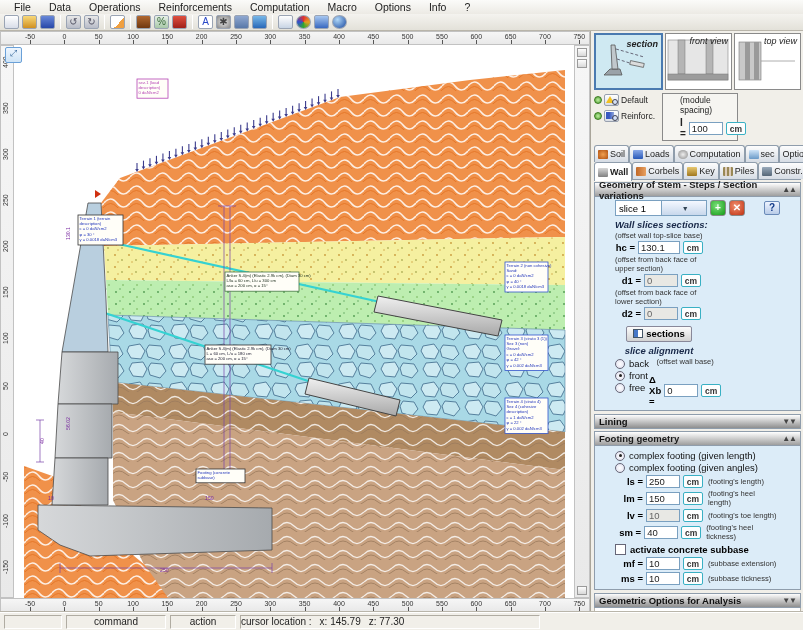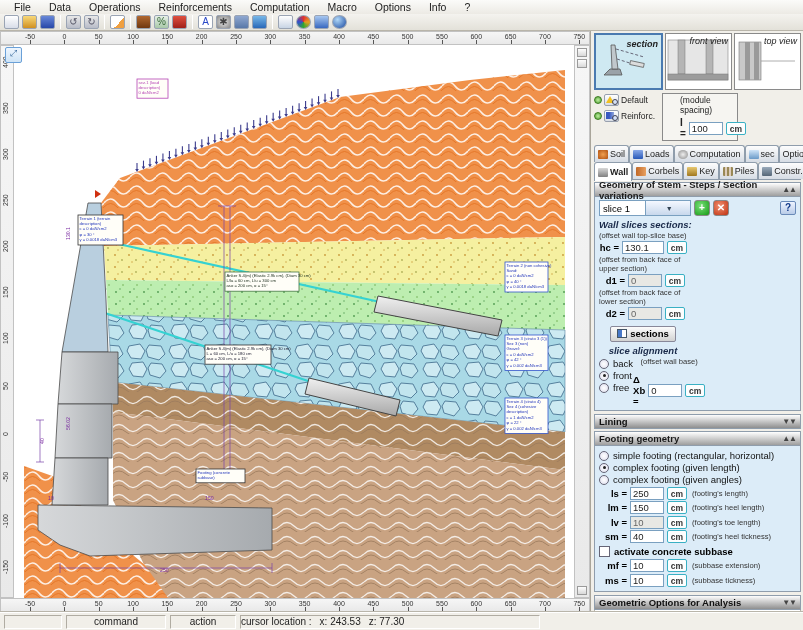--- a/index.html
+++ b/index.html
@@ -53,21 +53,21 @@
 
   .tabs { display:flex; margin-top:4px; }
   .tab { display:flex; align-items:center; gap:2px; font-size:9px; color:#222; border:1px solid #8f9dac; border-bottom:none; background:linear-gradient(#fdfdfd,#d6dce4); padding:1px 3px; height:17px; border-radius:3px 3px 0 0; white-space:nowrap; }
   .tab.on { background:#fff; font-weight:bold; height:19px; margin-bottom:-2px; z-index:2; }
   .tabico { width:10px; height:9px; border-radius:1px; }
 
   .panel { border:1px solid #8f9dac; margin-top:2px; background:#dcecf8; }
   .phead { height:14px; background:linear-gradient(#ffffff,#9e9e9e); border-bottom:1px solid #8f9dac; font-size:9.5px; font-weight:bold; color:#1a1a1a; display:flex; align-items:center; padding:0 4px; }
   .phead .sp { flex:1; }
   .chev { font-size:8px; color:#444; letter-spacing:-1px; }
-  .pbody { padding:3px 4px; }
+  .pbody { padding:3px 20px; }
   .combo-row { display:flex; align-items:center; gap:3px; }
   .combo { width:92px; height:16px; border:1px solid #7aa0c0; background:#fff; font-size:9.5px; display:flex; align-items:center; }
   .combo span { flex:1; padding-left:3px; }
   .combo .arr { width:13px; height:100%; background:linear-gradient(#f4f8ff,#c8d8ec); border-left:1px solid #7aa0c0; font-size:7px; text-align:center; line-height:15px; color:#345; }
   .rbtn { width:16px; height:16px; border:1px solid #888; border-radius:3px; background:linear-gradient(#fff,#ddd); font-size:10px; font-weight:bold; text-align:center; line-height:14px; }
   .plus { color:#fff; background:radial-gradient(circle at 40% 35%,#7ae07a,#159a15); }
   .delx { color:#fff; background:radial-gradient(circle at 40% 35%,#f09070,#c03010); }
   .helpb { margin-left:auto; width:16px; height:14px; background:linear-gradient(#eef4ff,#b9cce8); border:1px solid #6a8ab8; border-radius:2px; color:#123a8a; font-weight:bold; font-size:10px; text-align:center; }
   .subt { font-size:9.5px; font-weight:bold; font-style:italic; color:#1a2a4a; margin:3px 0 1px; }
   .stemgrid { display:grid; grid-template-columns:88px 1fr; column-gap:4px; }
@@ -637,24 +637,20 @@
     </div>
 
     <div class="panel">
       <div class="phead">
         <span>Footing geometry</span>
           <span class="sp"></span>
           <span class="chev">▲▲</span>
       </div>
       <div class="pbody">
         <div class="ritem">
-            <span class="radio"></span>
-            <span>simple footing (rectangular, horizontal)</span>
-          </div>
-        <div class="ritem">
             <span class="radio on"></span>
             <span>complex footing (given length)</span>
           </div>
         <div class="ritem">
             <span class="radio"></span>
             <span>complex footing (given angles)</span>
           </div>
 
         <div class="footrow">
           <b>ls =</b>
@@ -707,17 +703,17 @@
     </div>
     <div class="whitefill"></div>
   </div>
 
   <div class="statusbar">
     <div class="seg" style="width:58px;"></div>
     <div class="seg" style="width:100px;">command</div>
     <div class="seg" style="width:66px;">action</div>
     <div class="seg" style="width:300px; justify-content:flex-start; gap:8px;">
       <span>cursor location :</span>
-      <span>x: 243.53</span>
+      <span>x: 145.79</span>
       <span>z: 77.30</span>
     </div>
   </div>
 </div>
 
 </body></html>

